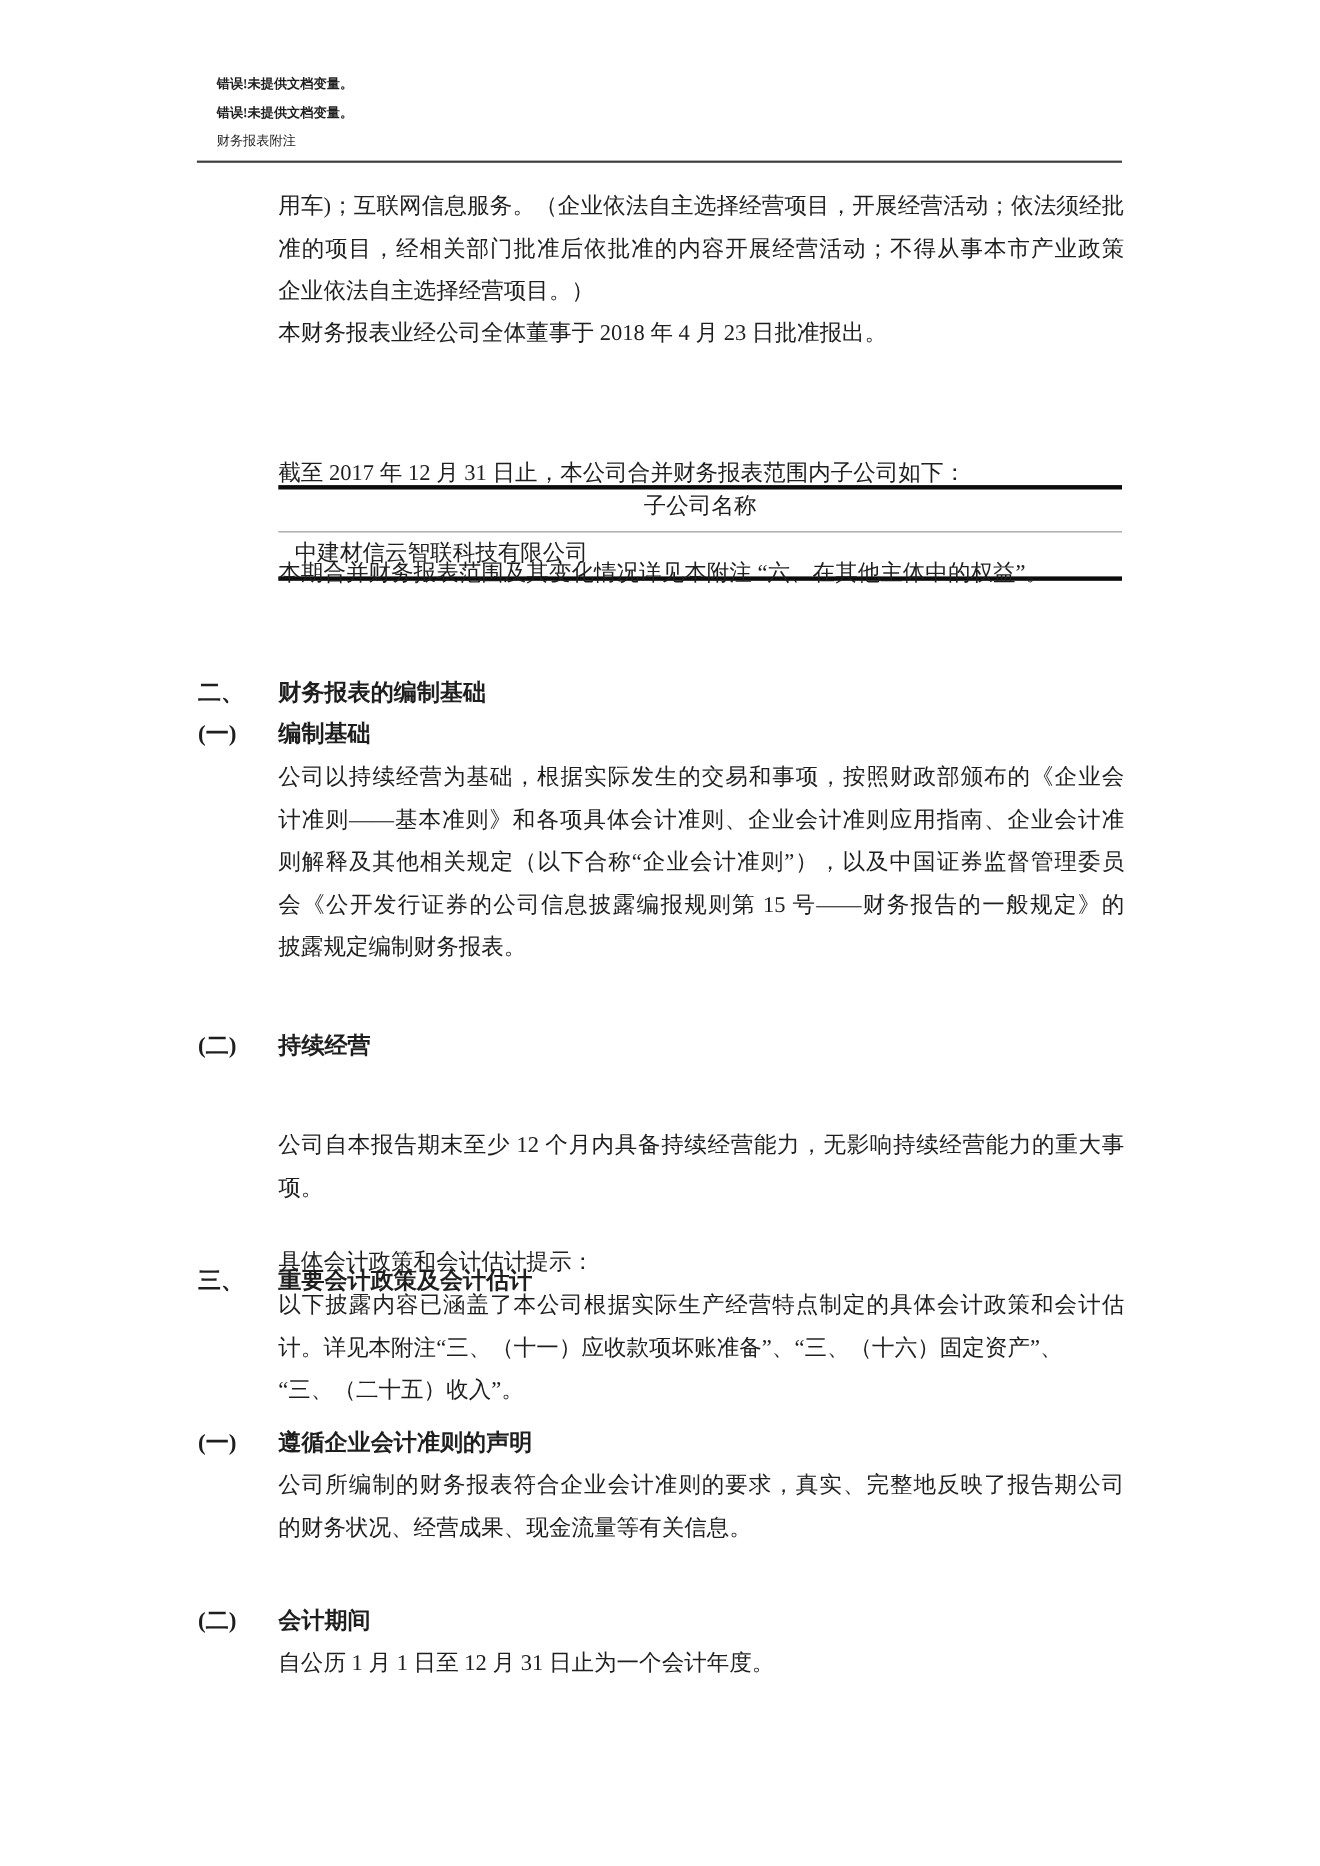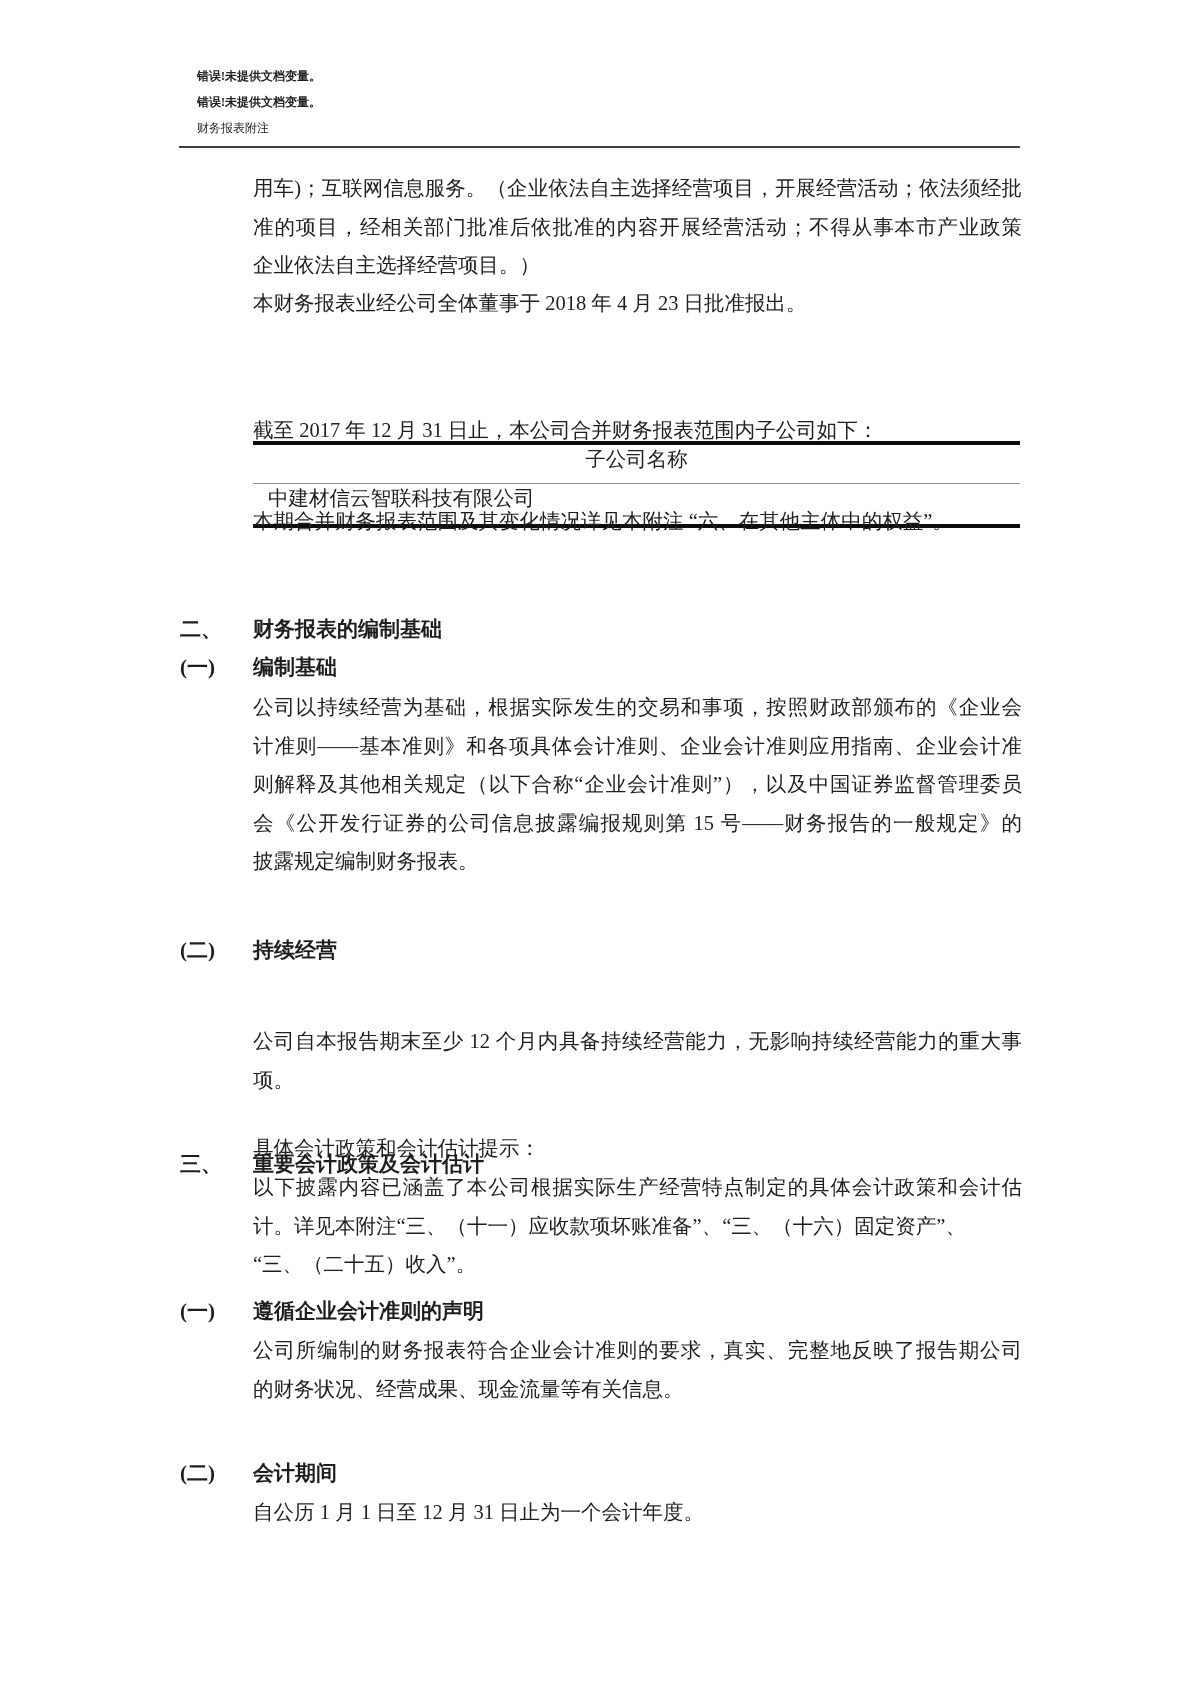--- a/index.html
+++ b/index.html
@@ -24,21 +24,21 @@
   .head{position:absolute;left:180px;width:842px;font-size:21px;font-weight:bold;
         line-height:38.5px;white-space:nowrap;}
   .head .num{display:inline-block;width:73px;font-weight:bold;}
 
   
   .tbl{position:absolute;left:253px;top:441px;width:767px;font-size:20.5px;}
   .tbl-bt,.tbl-bb{height:4px;background:#0c0c0c;}
   .tbl-hrow{height:35px;display:flex;align-items:flex-start;justify-content:center;
             padding-bottom:3px;}
   .tbl-thin{height:1px;background:#8f8f8f;}
-  .tbl-drow{height:36px;display:flex;align-items:flex-start;padding:0 0 4px 15px;}
+  .tbl-drow{height:36px;display:flex;align-items:center;padding:0 0 4px 15px;}
 </style>
 </head>
 <body>
 
 <div class="page">
 
   <div class="hdr">
     <div class="hl bold">错误!未提供文档变量。</div>
     <div class="hl bold">错误!未提供文档变量。</div>
     <div class="hl">财务报表附注</div>

